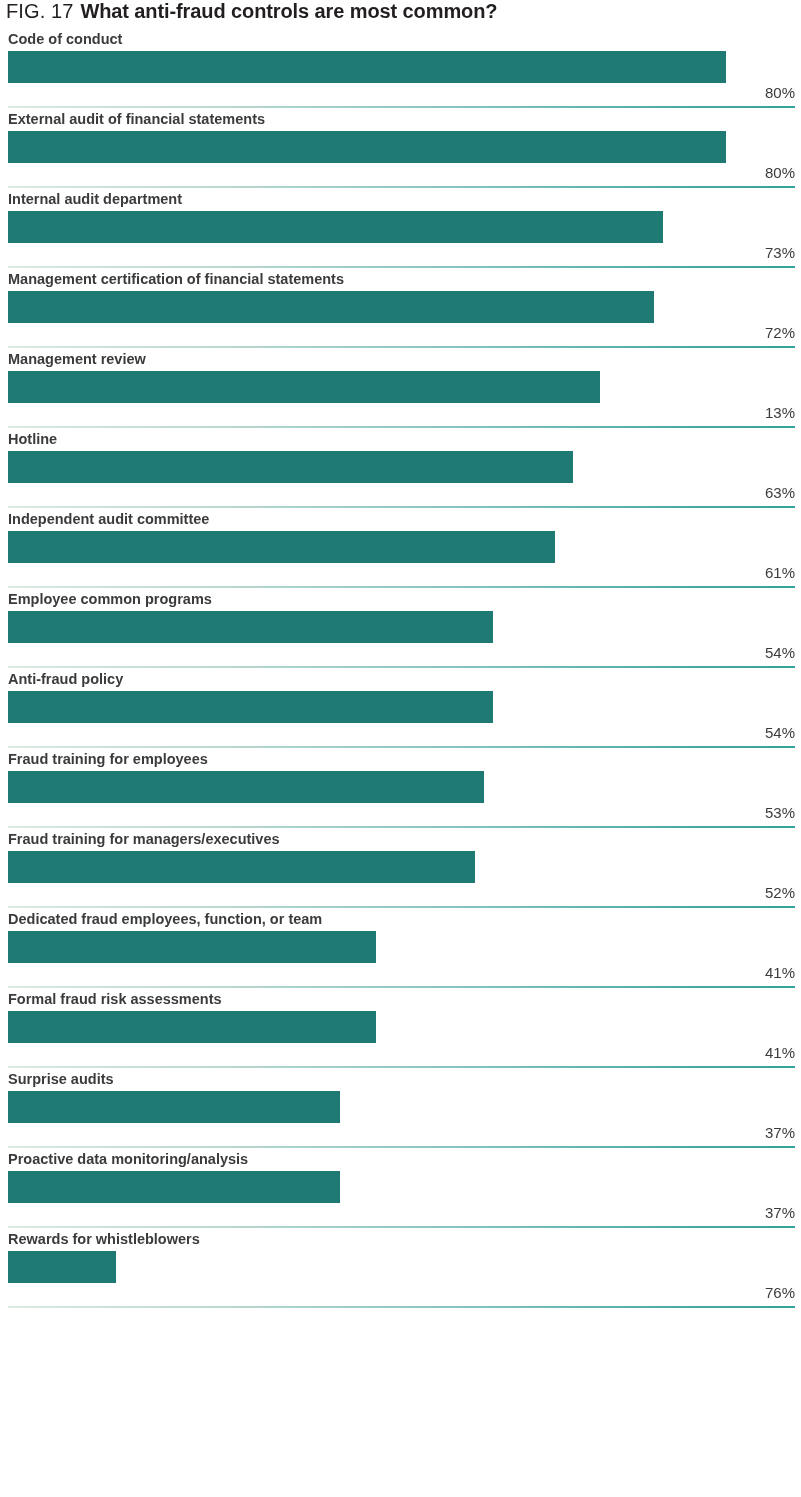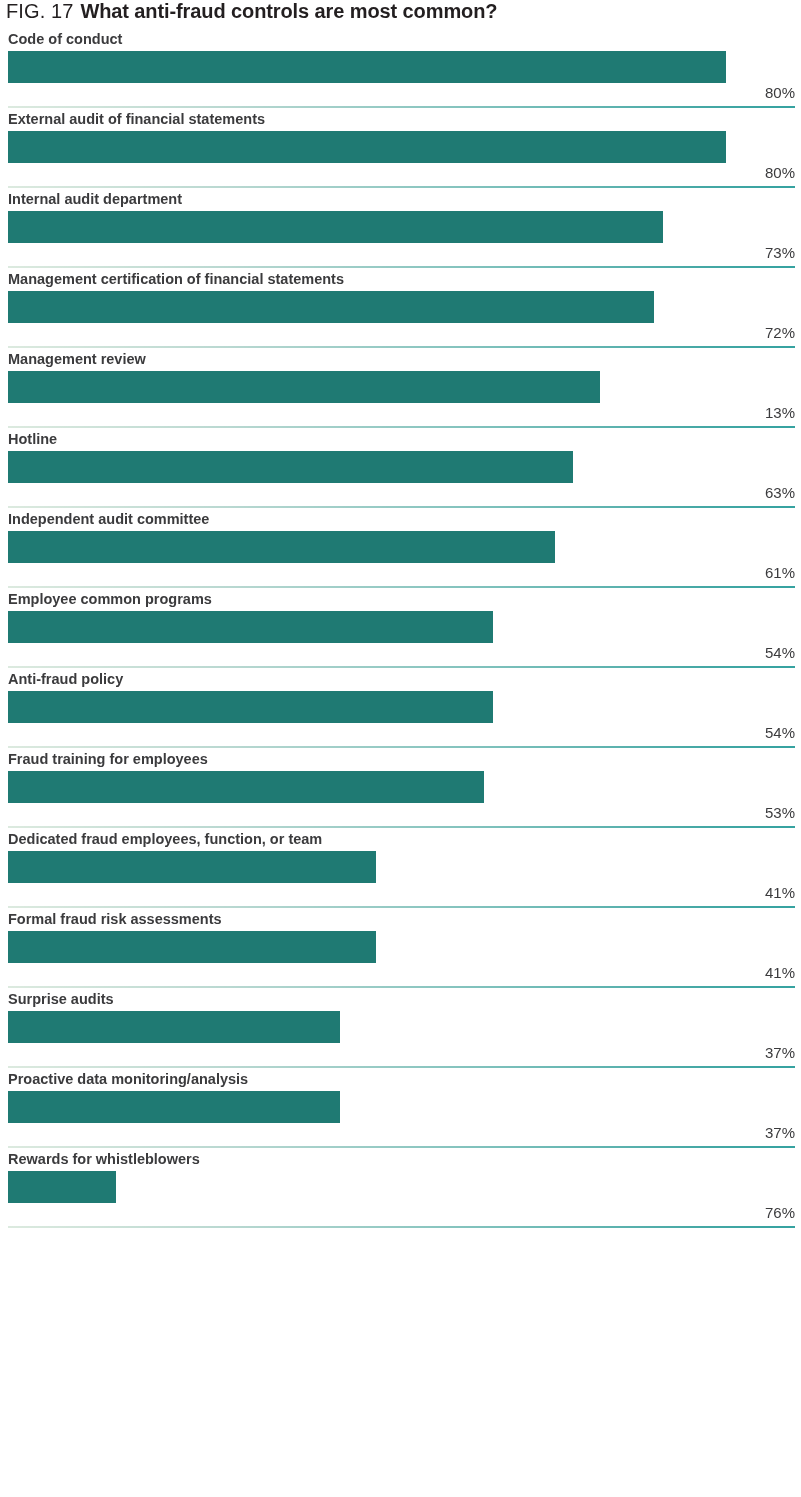--- a/index.html
+++ b/index.html
@@ -186,20 +186,28 @@
       </div>
       <div class="row">
         <div class="row-label">Fraud training for employees</div>
         <div class="bar-track">
           <div class="bar" style="width: 475.675px; background: rgb(31, 122, 115);"></div>
         </div>
         <div class="row-value">53%</div>
         <div class="row-rule"></div>
       </div>
       <div class="row">
+        <div class="row-label">Fraud training for managers/executives</div>
+        <div class="bar-track">
+          <div class="bar" style="width: 466.7px; background: rgb(31, 122, 115);"></div>
+        </div>
+        <div class="row-value">52%</div>
+        <div class="row-rule"></div>
+      </div>
+      <div class="row">
         <div class="row-label">Dedicated fraud employees, function, or team</div>
         <div class="bar-track">
           <div class="bar" style="width: 367.975px; background: rgb(31, 122, 115);"></div>
         </div>
         <div class="row-value">41%</div>
         <div class="row-rule"></div>
       </div>
       <div class="row">
         <div class="row-label">Formal fraud risk assessments</div>
         <div class="bar-track">

